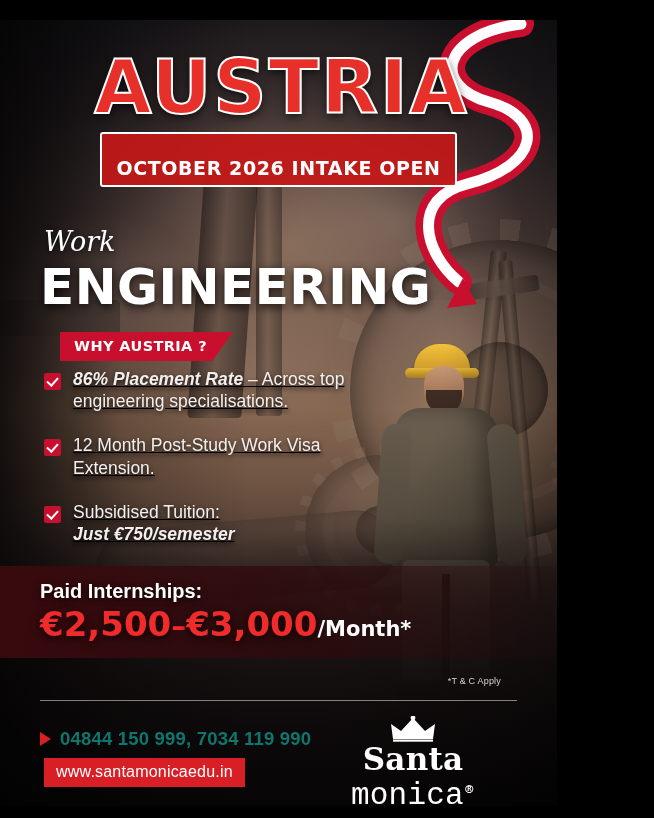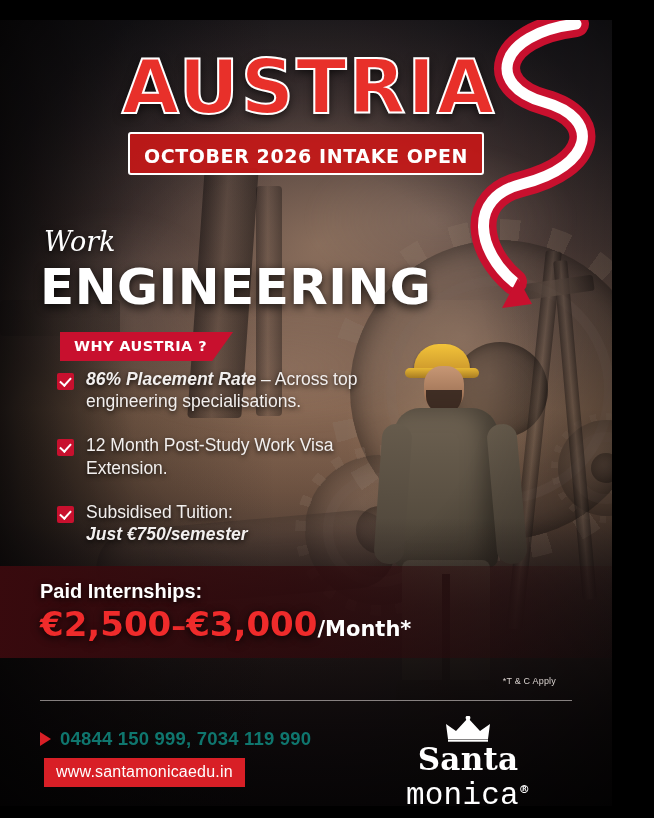--- a/index.html
+++ b/index.html
@@ -4,21 +4,21 @@
 <style>
   * { box-sizing: border-box; margin: 0; padding: 0; }
   html, body {
     width: 654px; height: 818px;
     background: #000;
     font-family: "Liberation Sans", sans-serif;
     overflow: hidden;
   }
   #poster {
     position: relative;
-    width: 612px; height: 818px;
+    width: 557px; height: 818px;
     overflow: hidden;
     background: #0d0b0c;
   }
 
   
   .bg-sky {
     position: absolute; inset: 0;
     background:
       radial-gradient(ellipse 70% 45% at 52% 30%, rgba(188,150,120,0.55) 0%, rgba(120,90,80,0.25) 45%, rgba(0,0,0,0) 75%),
       linear-gradient(180deg, #1b1a1f 0%, #2b2529 14%, #4a3b38 30%, #6d5547 42%, #8a6a52 50%, #6b5140 60%, #3d2f2b 72%, #1d1719 86%, #100d0f 100%);
@@ -183,21 +183,21 @@
     letter-spacing: 2px;
     line-height: 0.95;
     color: #e8302a;
     -webkit-text-stroke: 2px #ffffff;
     text-shadow: 0 3px 10px rgba(0,0,0,0.7);
     padding-left: 6px;
   }
   .intake-badge {
     display: inline-block;
     margin-top: 10px;
-    padding: 11px 14px 6px;
+    padding: 23px 14px 6px;
     border: 2px solid #ffffff;
     border-radius: 3px;
     background: rgba(198,24,24,0.92);
     color: #fff;
     font-weight: 700;
     font-size: 19px;
     letter-spacing: 0.6px;
     font-family: "DejaVu Sans", sans-serif;
   }
 
@@ -227,21 +227,21 @@
     color: #ffffff;
     font-weight: 700;
     font-size: 14.5px;
     letter-spacing: 0.4px;
     padding: 6px 26px 7px 14px;
     clip-path: polygon(0 0, 100% 0, 88% 100%, 0 100%);
     font-family: "DejaVu Sans", sans-serif;
     margin-left: 20px;
   }
 
-  .bullets { position: absolute; left: 57px; top: 368px; width: 350px; }
+  .bullets { position: absolute; left: 44px; top: 368px; width: 350px; text-decoration: underline; }
   .bullet { display: flex; gap: 12px; margin-bottom: 22px; }
   .tick {
     flex: 0 0 auto;
     width: 17px; height: 17px; margin-top: 5px;
     background: #c8102e;
     border-radius: 2px;
     position: relative;
   }
   .tick::after {
     content: "";

